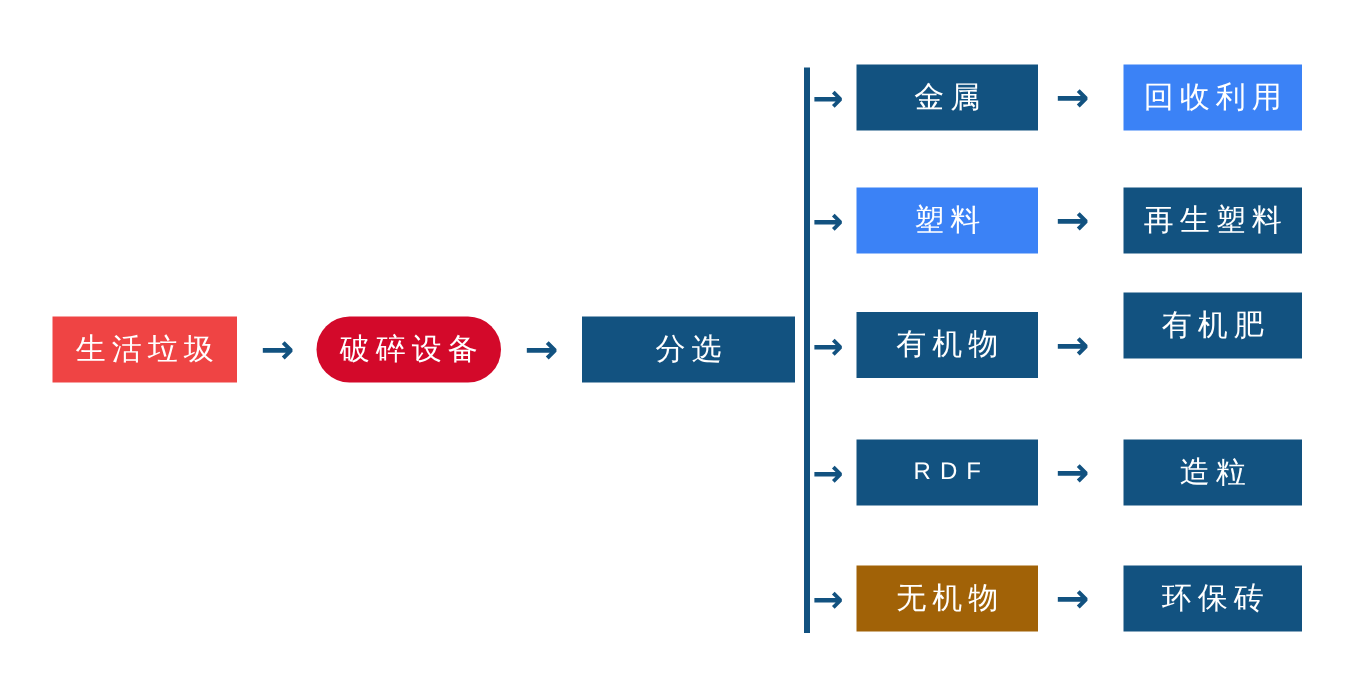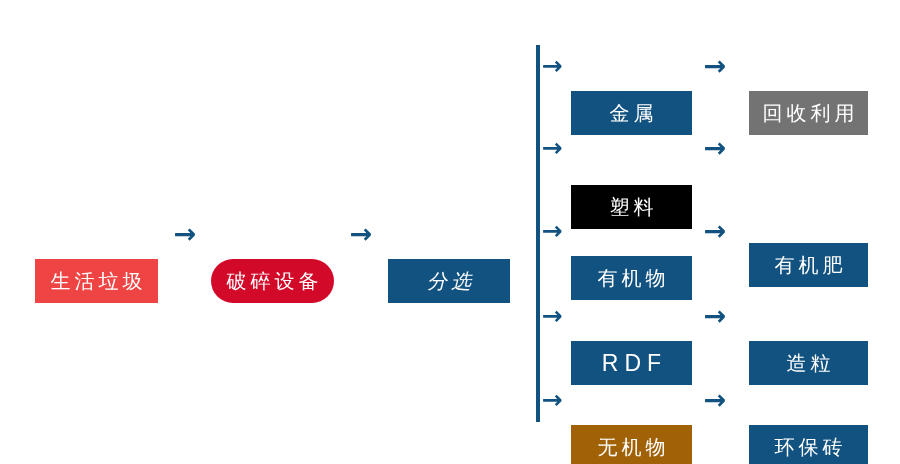--- a/index.html
+++ b/index.html
@@ -26,27 +26,26 @@
     align-items: center;
     justify-content: center;
     box-sizing: border-box;
     color: #ffffff;
     font-size: 20px;
     letter-spacing: 4px;
     text-indent: 4px;
     line-height: 1;
     white-space: nowrap;
     background: #125280;
-    margin-top: 48px;
   }
   .node.accent {
     background: #d3092a;
   }
   .node.latin {
-    font-size: 23px;
+    font-size: 16px;
     letter-spacing: 6px;
     text-indent: 6px;
   }
 
   .arrow {
     position: absolute;
     display: flex;
     align-items: center;
     justify-content: center;
     color: #125280;
@@ -59,21 +58,21 @@
 
   .branch-spine {
     position: absolute;
     background: #125280;
   }
 
   
   .node.main { width: 123px; height: 44px; top: 211px; }
   #node-main-0 { left: 35px; }
   #node-main-1 { left: 211px; border-radius: 22px; }
-  #node-main-2 { left: 388px; width: 122px; font-style: italic; }
+  #node-main-2 { left: 388px; width: 142px; }
 
   .arrow.main { width: 34px; height: 44px; top: 211px; }
   #arrow-main-0 { left: 168px; }
   #arrow-main-1 { left: 344px; }
 
   
   .node.branch-a { width: 121px; height: 44px; left: 571px; }
   .node.branch-b { width: 119px; height: 44px; left: 749px; }
   .arrow.branch-in  { width: 26px; height: 44px; left: 539px; font-size: 25px; }
   .arrow.branch-mid { width: 34px; height: 44px; left: 698px; }
@@ -91,25 +90,26 @@
 
   <div class="arrow main" id="arrow-main-1" style="color: rgb(18, 82, 128);">→</div>
 
   <div class="node main" id="node-main-2" style="background: rgb(18, 82, 128); color: rgb(255, 255, 255);">分选</div>
 
   <div class="branch-spine" id="branch-spine" style="left: 536px; top: 45px; width: 4px; height: 377px; background: rgb(18, 82, 128);"></div>
 
   <div class="arrow branch-in" style="top: 43px; color: rgb(18, 82, 128);">→</div>
   <div class="node branch-a" style="top: 43px; background: rgb(18, 82, 128); color: rgb(255, 255, 255);">金属</div>
   <div class="arrow branch-mid" style="top: 43px; color: rgb(18, 82, 128);">→</div>
-  <div class="node branch-b" style="top: 43px; background: #737373; color: rgb(255, 255, 255);">回收利用</div>
+  <div class="node branch-b" style="top: 43px; background: #3b82f6; color: rgb(255, 255, 255);">回收利用</div>
 
   <div class="arrow branch-in" style="top: 125px; color: rgb(18, 82, 128);">→</div>
-  <div class="node branch-a" style="top: 137px; background: #000000; color: rgb(255, 255, 255);">塑料</div>
+  <div class="node branch-a" style="top: 125px; background: #3b82f6; color: rgb(255, 255, 255);">塑料</div>
   <div class="arrow branch-mid" style="top: 125px; color: rgb(18, 82, 128);">→</div>
+  <div class="node branch-b" style="top: 125px; background: rgb(18, 82, 128); color: rgb(255, 255, 255);">再生塑料</div>
 
   <div class="arrow branch-in" style="top: 208px; color: rgb(18, 82, 128);">→</div>
   <div class="node branch-a" style="top: 208px; background: rgb(18, 82, 128); color: rgb(255, 255, 255);">有机物</div>
   <div class="arrow branch-mid" style="top: 208px; color: rgb(18, 82, 128);">→</div>
   <div class="node branch-b" style="top: 195px; background: rgb(18, 82, 128); color: rgb(255, 255, 255);">有机肥</div>
 
   <div class="arrow branch-in" style="top: 293px; color: rgb(18, 82, 128);">→</div>
   <div class="node branch-a latin" style="top: 293px; background: rgb(18, 82, 128); color: rgb(255, 255, 255);">RDF</div>
   <div class="arrow branch-mid" style="top: 293px; color: rgb(18, 82, 128);">→</div>
   <div class="node branch-b" style="top: 293px; background: rgb(18, 82, 128); color: rgb(255, 255, 255);">造粒</div>

